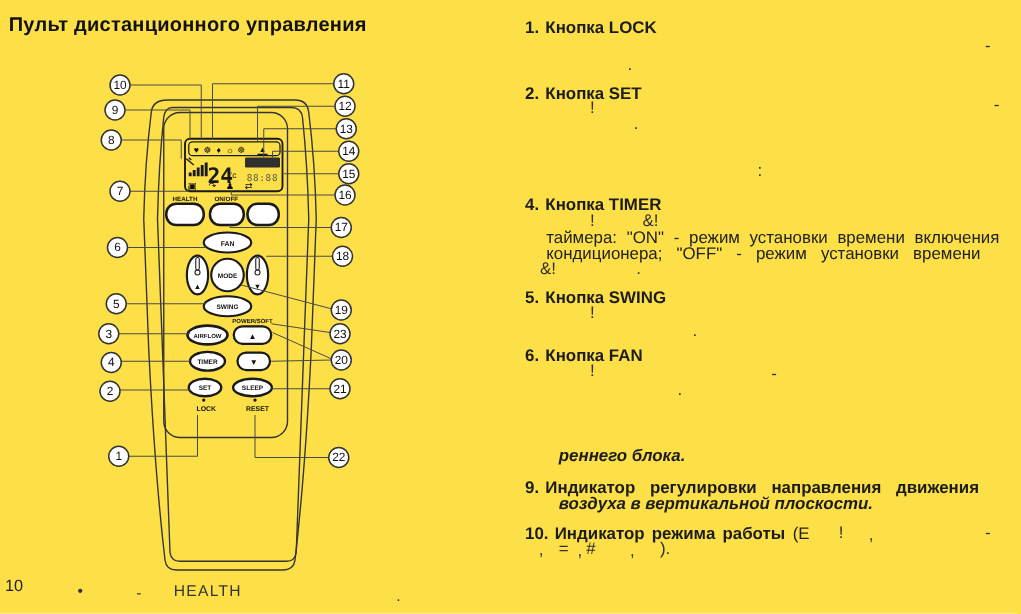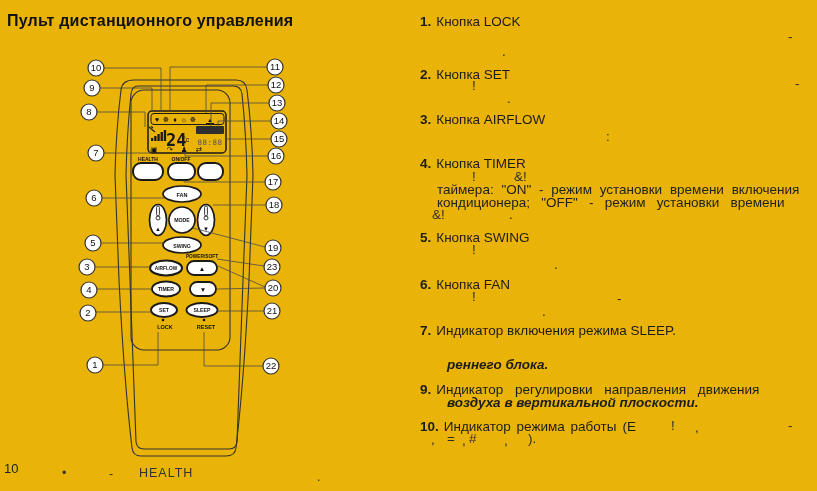--- a/index.html
+++ b/index.html
@@ -1,22 +1,22 @@
 <!DOCTYPE html>
 <html><head>
 <meta charset="utf-8">
 <style>
   html,body{margin:0;padding:0;background:#ffffff;}
-  .page{position:relative;width:817px;height:491px;background:#eab308;overflow:hidden;
+  .page{position:relative;width:817px;height:491px;background:#fde047;overflow:hidden;
         font-family:"Liberation Sans",sans-serif;color:#1c1c1c;}
   .title{position:absolute;left:7px;top:12px;font-size:16px;font-weight:bold;letter-spacing:.2px;color:#111;}
   svg{position:absolute;left:0;top:0;}
   .item{position:absolute;left:420px;font-size:13.5px;line-height:13px;white-space:nowrap;}
   .num{font-weight:bold;margin-right:5px;}
-  .ttl{font-weight:normal;}
+  .ttl{font-weight:bold;}
   .tail{font-weight:normal;margin-left:6px;}
   .sub{position:absolute;left:447px;font-size:13.5px;line-height:13px;font-weight:bold;white-space:nowrap;font-style:italic;}
   .bodyline{position:absolute;left:437px;font-size:13.5px;line-height:13px;white-space:nowrap;color:#222;}
   .ws4{word-spacing:4px;} .ws75{word-spacing:7.5px;} .ws8{word-spacing:8px;margin-top:24px;} .ws2{word-spacing:2px;}
   .mk{position:absolute;font-size:13.5px;color:#2e2e2e;line-height:12px;}
   .footer-num{position:absolute;left:4px;top:461px;font-size:13px;color:#222;}
   .fmark{position:absolute;font-size:12.5px;color:#333;}
 </style>
 </head>
 <body>
@@ -237,41 +237,39 @@
 
   <div class="item" style="top:15px"><span class="num">1.</span><span class="ttl">Кнопка LOCK</span></div>
   <span class="mk" style="left:788px;top:31px">-</span>
   <span class="mk" style="left:502px;top:46px">.</span>
 
   <div class="item" style="top:68px"><span class="num">2.</span><span class="ttl">Кнопка SET</span></div>
   <span class="mk" style="left:472px;top:80px">!</span>
   <span class="mk" style="left:795px;top:78px">-</span>
   <span class="mk" style="left:507px;top:93px">.</span>
 
-  <div class="item" style="top:113px"><span class="num">3.</span><span class="ttl">Кнопка AIRFLOW</span></div>
   <span class="mk" style="left:606px;top:131px">:</span>
 
   <div class="item" style="top:157px"><span class="num">4.</span><span class="ttl">Кнопка TIMER</span></div>
   <span class="mk" style="left:472px;top:171px">!</span>
   <span class="mk" style="left:514px;top:171px">&amp;!</span>
   <div class="bodyline ws4" style="top:183px">таймера: "ON" - режим установки времени включения</div>
   <div class="bodyline ws75" style="top:196px">кондиционера; "OFF" -  режим установки времени</div>
   <span class="mk" style="left:432px;top:209px">&amp;!</span>
   <span class="mk" style="left:509px;top:209px">.</span>
 
   <div class="item" style="top:231px"><span class="num">5.</span><span class="ttl">Кнопка SWING</span></div>
   <span class="mk" style="left:472px;top:244px">!</span>
   <span class="mk" style="left:554px;top:259px">.</span>
 
   <div class="item" style="top:278px"><span class="num">6.</span><span class="ttl">Кнопка FAN</span></div>
   <span class="mk" style="left:472px;top:291px">!</span>
   <span class="mk" style="left:617px;top:293px">-</span>
   <span class="mk" style="left:542px;top:306px">.</span>
 
-  <div class="item" style="top:324px"><span class="num">7.</span><span class="ttl">Индикатор включения режима SLEEP.</span></div>
 
   <div class="sub" style="top:358px">реннего блока.</div>
 
   <div class="item" style="top:383px"><span class="num">9.</span><span class="ttl ws8">Индикатор регулировки направления движения</span></div>
   <div class="sub" style="top:396px">воздуха в вертикальной плоскости.</div>
 
   <div class="item" style="top:420px"><span class="num">10.</span><span class="ttl ws2">Индикатор режима работы</span><span class="tail">(Е</span></div>
   <span class="mk" style="left:671px;top:420px">!</span>
   <span class="mk" style="left:695px;top:422px">,</span>
   <span class="mk" style="left:788px;top:420px">-</span>

